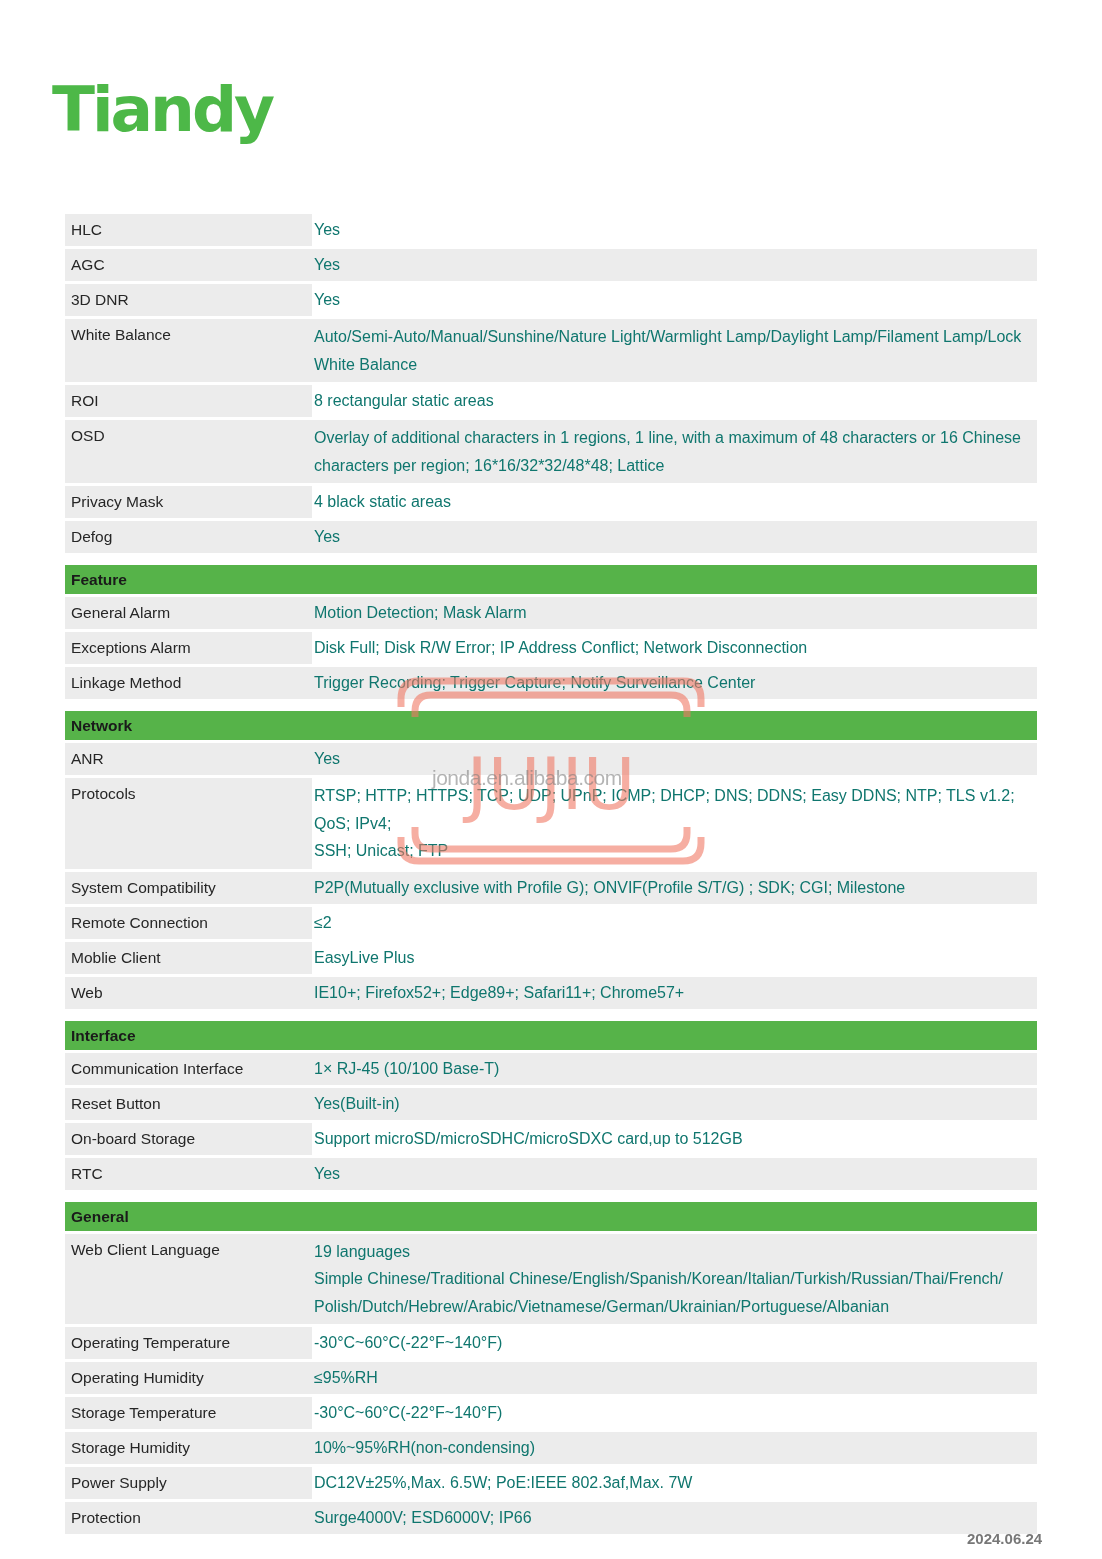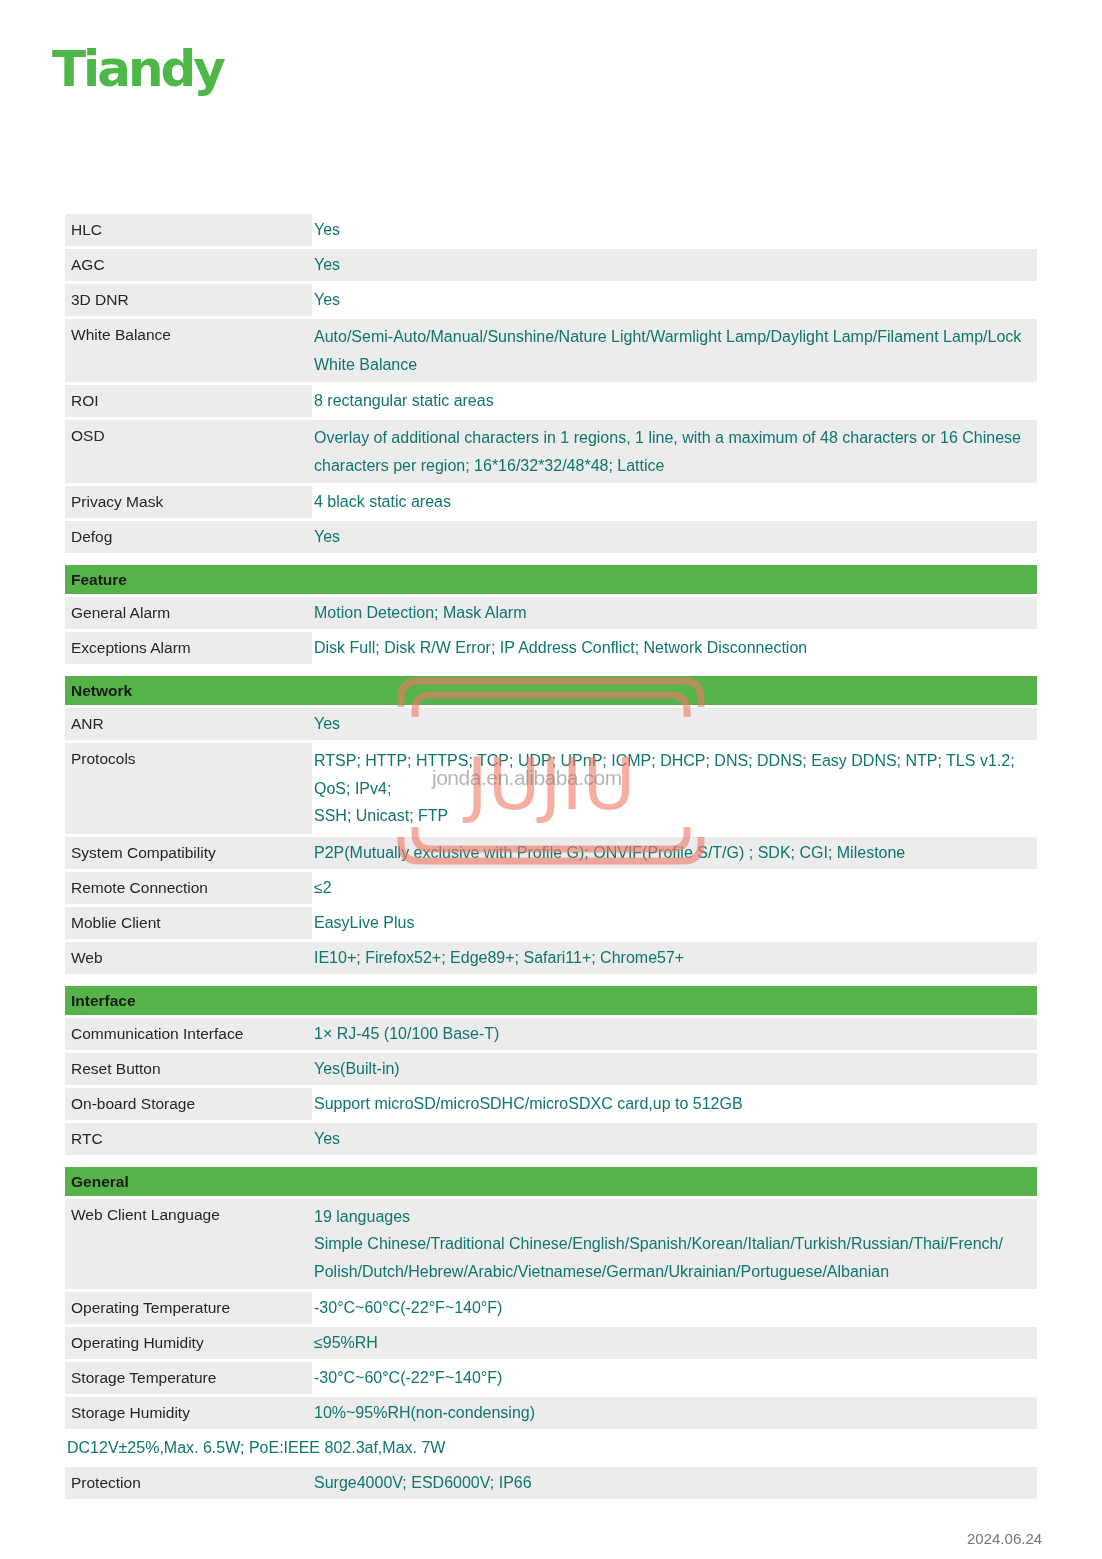--- a/index.html
+++ b/index.html
@@ -2,23 +2,23 @@
 <html><head>
 <meta charset="utf-8">
 <style>
   html, body { margin: 0; padding: 0; background: #ffffff; }
   body {
     width: 1102px; height: 1559px; position: relative; overflow: hidden;
     font-family: "Liberation Sans", "DejaVu Sans", sans-serif;
     color: #222222;
   }
   .logo {
-    position: absolute; left: 52px; top: 44px;
+    position: absolute; left: 52px; top: 78px;
     font-family: "DejaVu Sans", sans-serif; font-weight: bold;
-    font-size: 50px; letter-spacing: -3px; color: #4db848;
+    font-size: 63px; letter-spacing: -3px; color: #4db848;
     line-height: 1;
   }
   .spec-table {
     position: absolute; left: 65px; top: 214px; width: 972px;
     border-collapse: separate; border-spacing: 0;
   }
   .row { display: flex; width: 972px; border-bottom: 3px solid #ffffff; box-sizing: border-box; }
   .cell-label {
     width: 247px; flex: 0 0 247px; background: #ececec; padding: 4px 6px;
     box-sizing: border-box; font-size: 15.5px; line-height: 24px; color: #262626;
@@ -30,21 +30,21 @@
   .cell-value.single { line-height: 24px; }
   .row.alt .cell-value { background: #ececec; }
   .row.plain .cell-value { background: #ffffff; }
   .section {
     width: 972px; background: #56b349; padding: 4px 6px; box-sizing: border-box;
     font-weight: bold; font-size: 15.5px; line-height: 21px; color: #1a1a1a;
     border-bottom: 3px solid #ffffff;
     margin-top: 9px;
   }
   .date {
-    position: absolute; left: 967px; top: 1530px; font-size: 15px; color: #777777;
+    position: absolute; left: 967px; top: 1530px; font-size: 15px; color: #777777; font-weight: bold;
   }
   .watermark {
     position: absolute; left: 395px; top: 677px; width: 312px; height: 188px;
     pointer-events: none;
   }
   .wm-text {
     position: absolute; left: 432px; top: 766px; font-size: 21px; color: rgba(120,120,120,0.55);
     letter-spacing: -0.5px;
   }
 </style>
@@ -91,20 +91,24 @@
   </div>
 
   <div class="section">Feature</div>
   <div class="row alt">
     <div class="cell-label">General Alarm</div>
     <div class="cell-value single">Motion Detection; Mask Alarm</div>
   </div>
   <div class="row plain">
     <div class="cell-label">Exceptions Alarm</div>
     <div class="cell-value single">Disk Full; Disk R/W Error; IP Address Conflict; Network Disconnection</div>
+  </div>
+  <div class="row alt">
+    <div class="cell-label">Linkage Method</div>
+    <div class="cell-value single">Trigger Recording; Trigger Capture; Notify Surveillance Center</div>
   </div>
 
   <div class="section">Network</div>
   <div class="row alt">
     <div class="cell-label">ANR</div>
     <div class="cell-value single">Yes</div>
   </div>
   <div class="row plain">
     <div class="cell-label">Protocols</div>
     <div class="cell-value">RTSP; HTTP; HTTPS; TCP; UDP; UPnP; ICMP; DHCP; DNS; DDNS; Easy DDNS; NTP; TLS v1.2; QoS; IPv4;
@@ -162,20 +166,21 @@
   </div>
   <div class="row plain">
     <div class="cell-label">Storage Temperature</div>
     <div class="cell-value single">-30°C~60°C(-22°F~140°F)</div>
   </div>
   <div class="row alt">
     <div class="cell-label">Storage Humidity</div>
     <div class="cell-value single">10%~95%RH(non-condensing)</div>
   </div>
   <div class="row plain">
+    <div class="cell-label">Power Supply</div>
     <div class="cell-value single">DC12V±25%,Max. 6.5W; PoE:IEEE 802.3af,Max. 7W</div>
   </div>
   <div class="row alt">
     <div class="cell-label">Protection</div>
     <div class="cell-value single">Surge4000V; ESD6000V; IP66</div>
   </div>
 
 </div>
 
 <svg class="watermark" viewBox="0 0 312 188">

